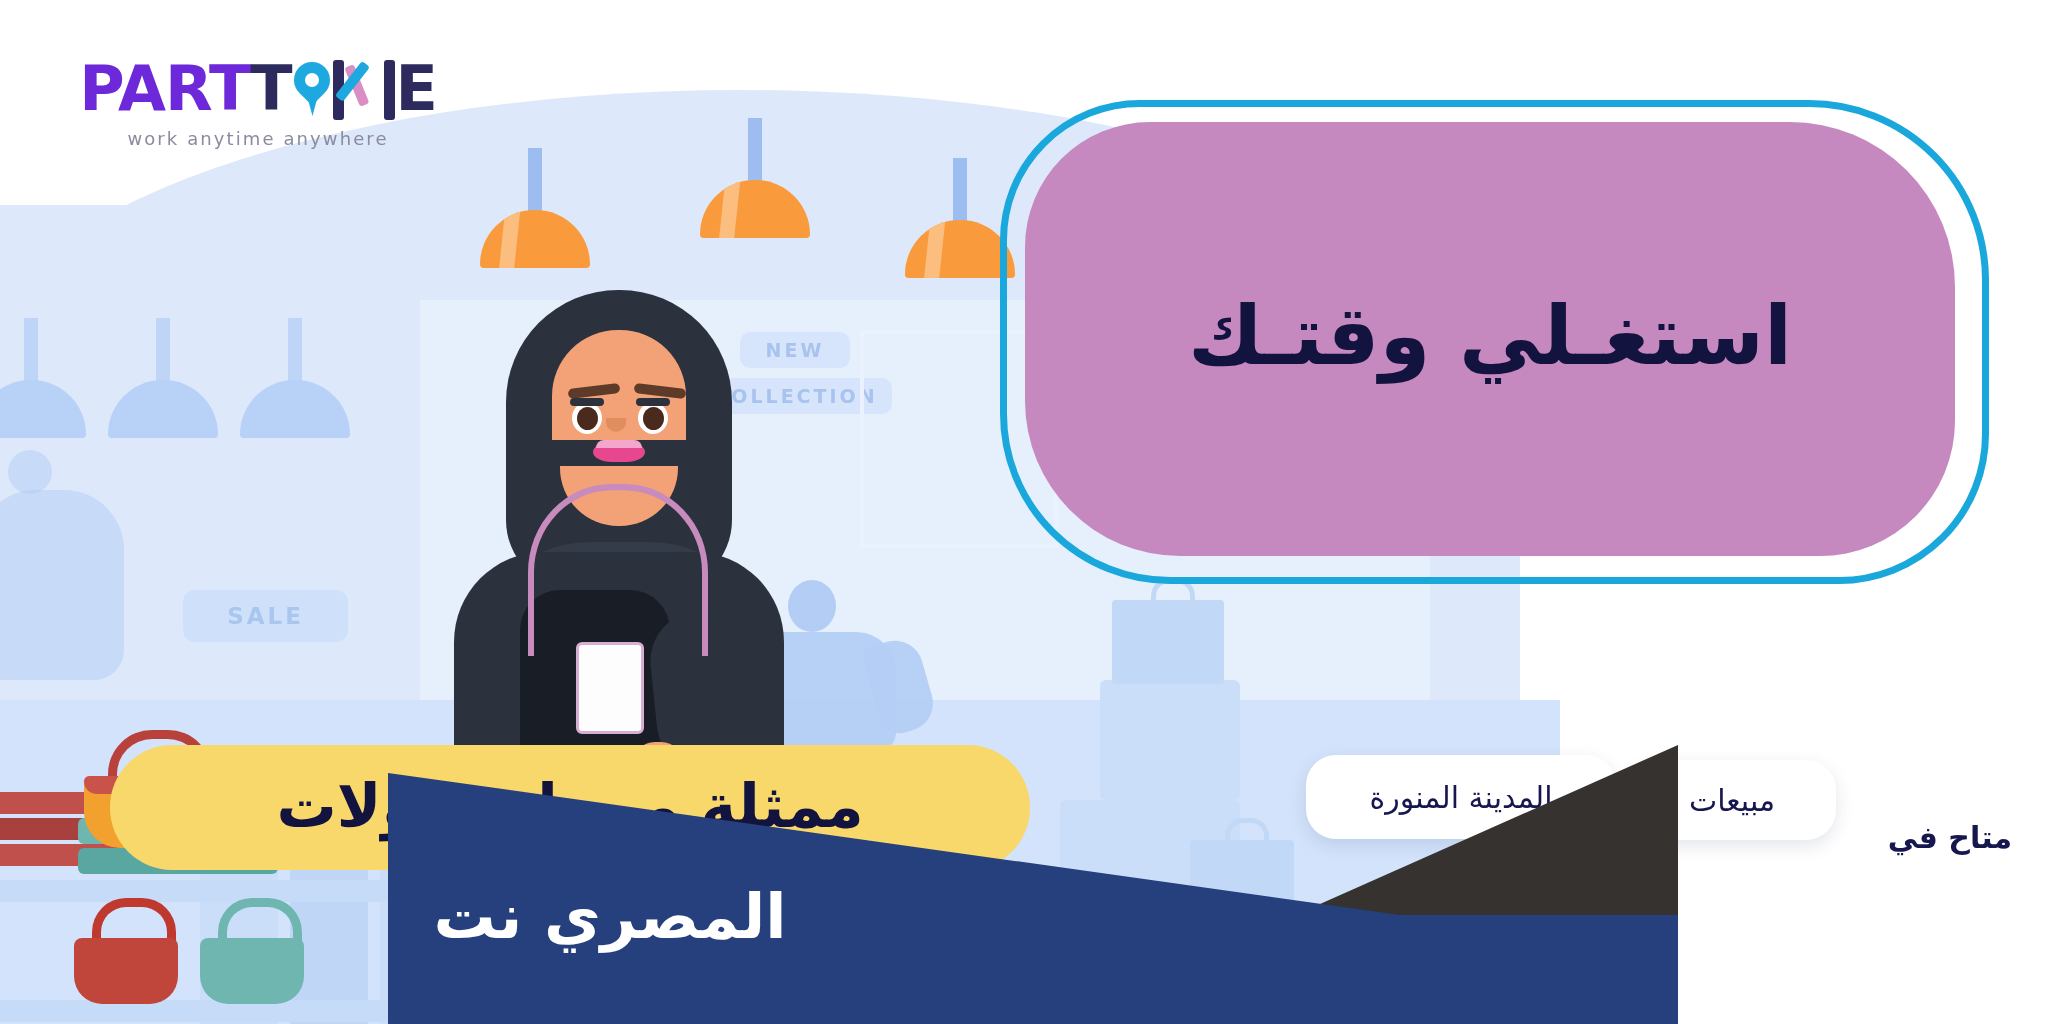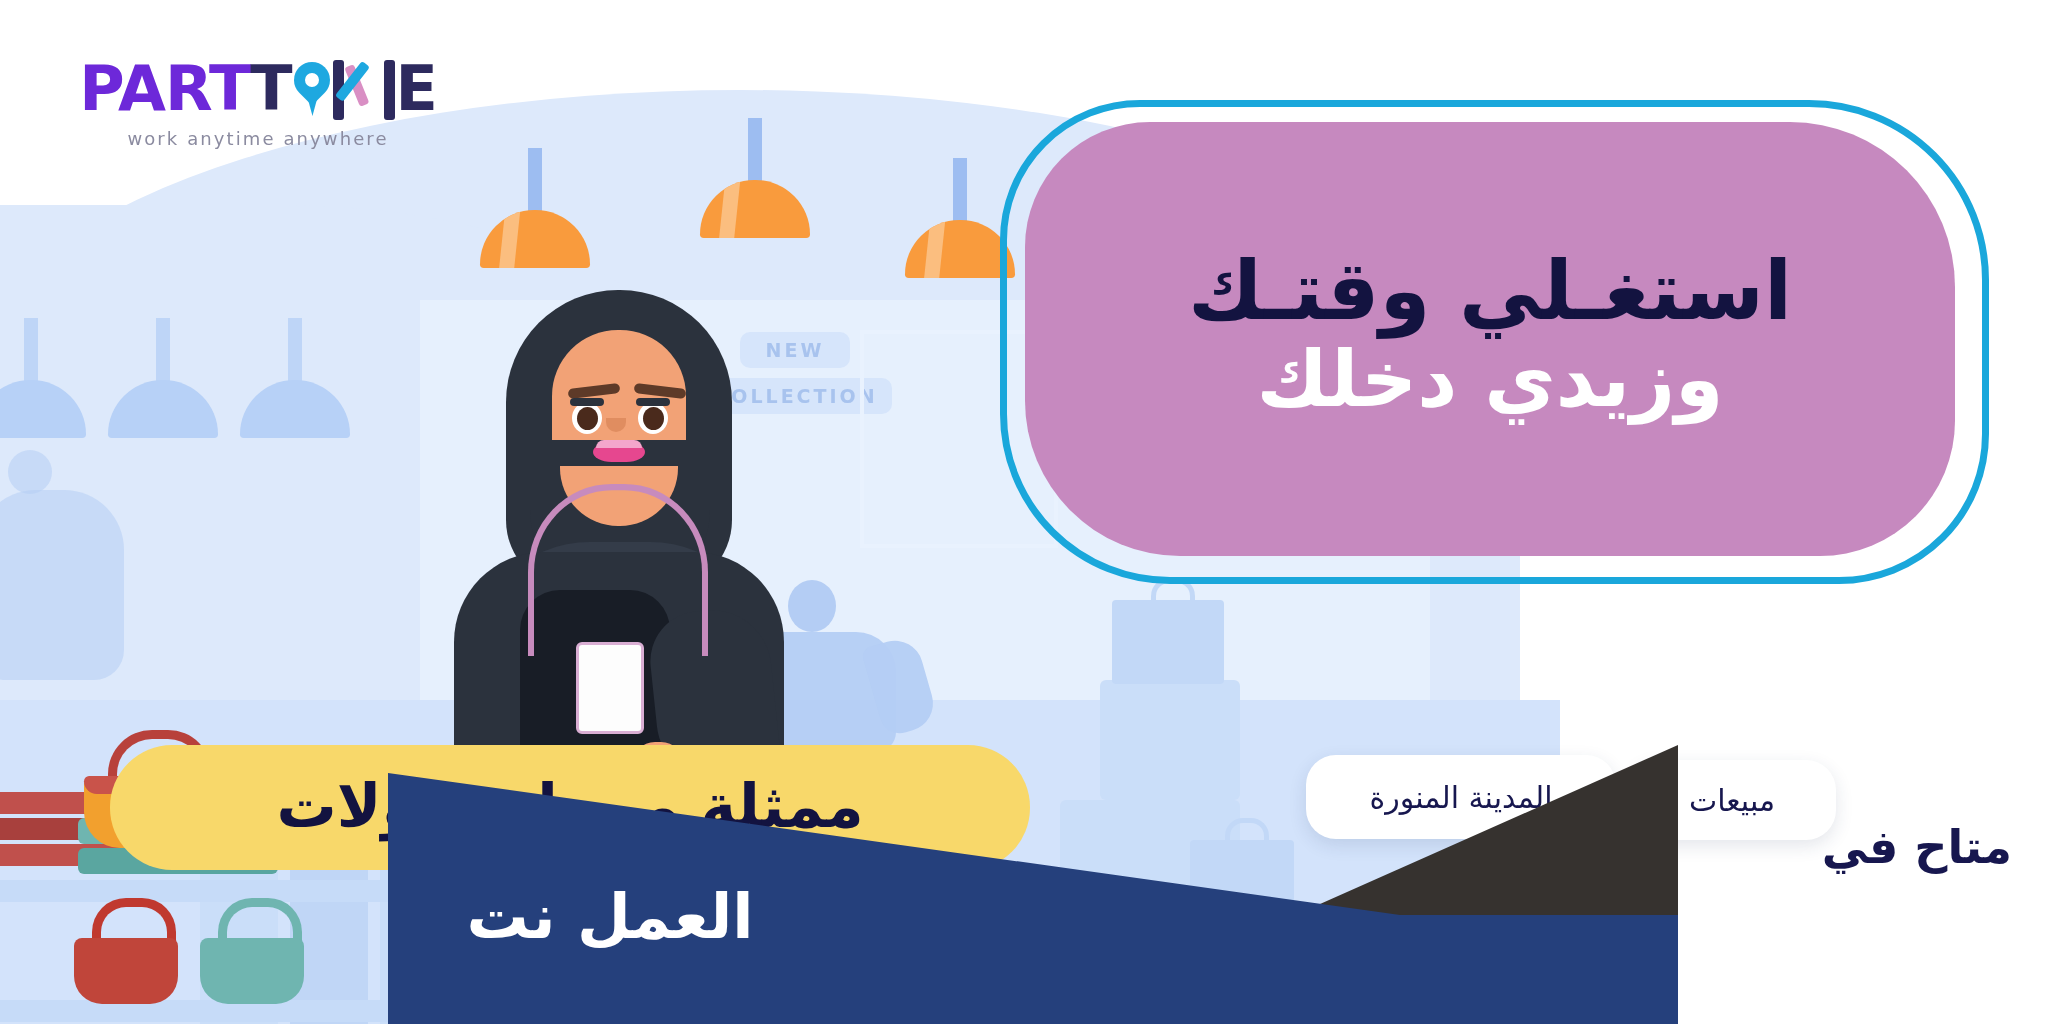--- a/index.html
+++ b/index.html
@@ -192,21 +192,21 @@
     direction:rtl;
   }
   .role-text{
     color:#131340;font-size:60px;font-weight:700;white-space:nowrap;
     padding-bottom:4px;
   }
 
   
   .avail-label{
     position:absolute;right:36px;top:820px;
-    color:#17174f;font-size:46px;font-weight:700;direction:rtl;
+    color:#17174f;font-size:30px;font-weight:700;direction:rtl;
   }
   .city-pill{
     position:absolute;background:#ffffff;border-radius:30px;
     display:flex;align-items:center;justify-content:center;
     color:#17174f;font-size:30px;font-weight:500;direction:rtl;
     box-shadow:0 6px 18px rgba(30,50,90,.12);
     white-space:nowrap;
   }
   .pill-dhahran{right:212px;top:760px;width:208px;height:80px;}
   .pill-madinah{right:432px;top:755px;width:310px;height:84px;}
@@ -293,20 +293,21 @@
   </div>
   <div class="lamp" style="left:700px;top:118px;">
     <div class="cord"></div>
       <div class="shade"></div>
   </div>
   <div class="lamp" style="left:905px;top:158px;">
     <div class="cord"></div>
       <div class="shade"></div>
   </div>
 
+  <div class="sale-sign">SALE</div>
   <div class="tag-sign tag-new">NEW</div>
   <div class="tag-sign tag-coll">COLLECTION</div>
 
   <div style="position:absolute;left:860px;top:330px;width:190px;height:210px;border:4px solid #e9f2fe;"></div>
 
   <div class="rail"></div>
   <div class="garment" style="left:200px;top:800px;"></div>
   <div class="garment alt" style="left:290px;top:800px;height:250px;"></div>
   <div class="garment" style="left:380px;top:800px;height:265px;"></div>
   <div class="garment alt" style="left:470px;top:800px;height:240px;"></div>
@@ -393,39 +394,38 @@
     <div class="w-dress"></div>
     <div class="w-arm"></div>
     <div class="w-hand"></div>
     <div class="lanyard" style="left:118px;top:198px;width:168px;height:158px;border-radius:84px 84px 0 0;transform:scaleY(1.05);"></div>
     <div class="badge"></div>
   </div>
 
   <div class="bubble-outline"></div>
   <div class="bubble">
     <div class="headline-1">استغـلي وقتـك</div>
-    <div class="headline-2">وزيدي دخلك</div>
   </div>
 
 
   <div class="role-banner">
     <span class="role-text">ممثلة مبيعات مولات</span>
   </div>
 
   <div class="avail-label">متاح في</div>
   <div class="city-pill pill-dhahran">
     <span>مبيعات</span>
   </div>
   <div class="city-pill pill-madinah">
     <span>المدينة المنورة</span>
   </div>
 
   <div class="wm-dark"></div>
   <div class="wm-navy"></div>
-  <div class="wm-text">العمل نت</div>
+  <div class="wm-text">المصري نت</div>
 
   <div class="logo">
     <div class="logo-word">
       <span class="lg-cy">PART</span>
       <span class="lg-nv">T</span>
       <span class="pin">
         <span class="drop"></span>
           <span class="tail"></span>
       </span>
       <span class="m-mark">

